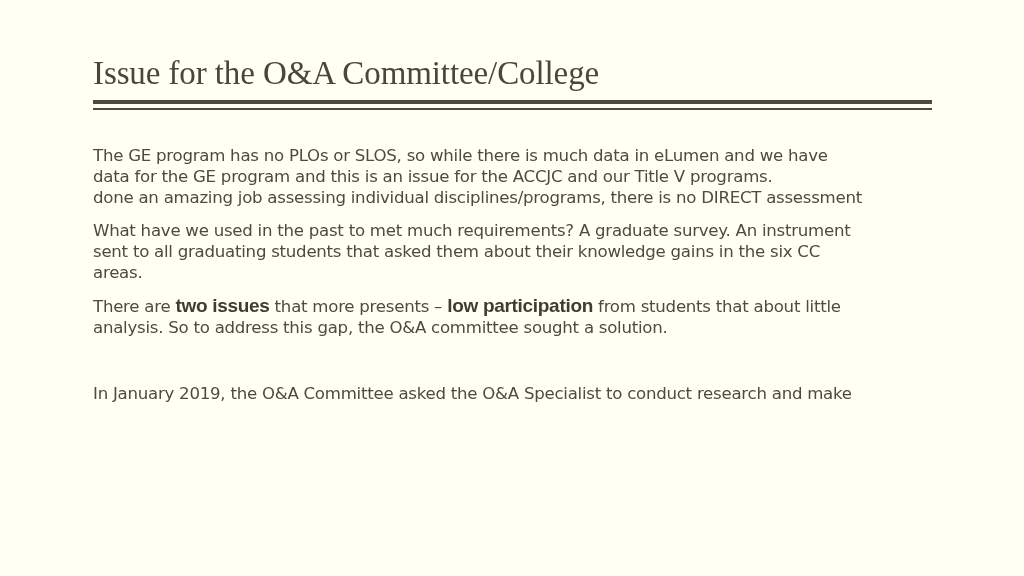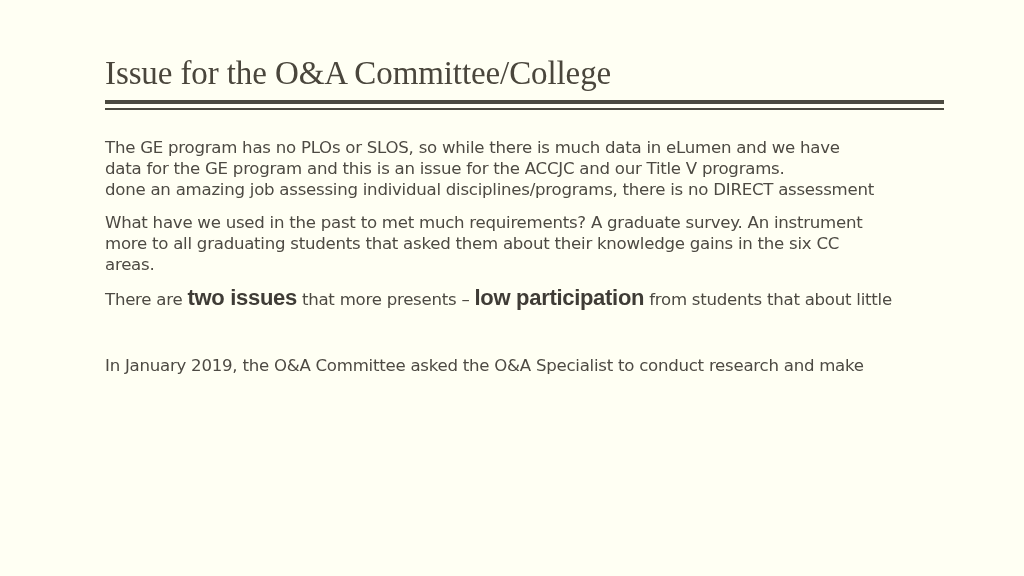--- a/index.html
+++ b/index.html
@@ -8,21 +8,21 @@
     }
     body {
       width: 1024px;
       height: 576px;
       background: #fffff3;
       position: relative;
       overflow: hidden;
     }
     .slide {
       position: absolute;
-      left: 12px; top: 0;
+      left: 0; top: 0;
       width: 916px; height: 576px;
       background: #fffff3;
     }
     .title {
       position: absolute;
       left: 93px;
       top: 53px;
       margin: 0;
       font-family: "Liberation Serif", "DejaVu Serif", serif;
       font-weight: normal;
@@ -53,34 +53,34 @@
       left: 93px;
       top: 137px;
       width: 850px;
       font-family: "DejaVu Sans", "Liberation Sans", sans-serif;
       font-size: 16.6px;
       line-height: 21px;
       color: #4d4a43;
       letter-spacing: -0.25px;
     }
     .para {
-      margin: 0 0 12px 0;
+      margin: 8px 0 12px 0;
     }
     .para.spacer {
       height: 21px;
       margin-bottom: 12px;
     }
     .para .line {
       display: block;
       white-space: nowrap;
     }
     .emph {
       font-family: "Liberation Sans", "DejaVu Sans", sans-serif;
       font-weight: bold;
-      font-size: 22px;
+      font-size: 19px;
       color: #3f3c36;
       letter-spacing: -0.3px;
     }
   </style>
 </head>
 <body>
 
 <div class="slide">
   <h1 class="title">Issue for the O&amp;A Committee/College</h1>
   <div class="rule-thick"></div>
@@ -88,26 +88,27 @@
 
   <div class="body">
     <p class="para">
       <span class="line">The GE program has no PLOs or SLOS, so while there is much data in eLumen and we have</span>
       <span class="line">data for the GE program and this is an issue for the ACCJC and our Title V programs.</span>
       <span class="line">done an amazing job assessing individual disciplines/programs, there is no DIRECT assessment</span>
     </p>
 
     <p class="para">
       <span class="line">What have we used in the past to met much requirements? A graduate survey.  An instrument</span>
-      <span class="line">more to all graduating students that asked them about their knowledge gains in the six CC</span>
+      <span class="line">sent to all graduating students that asked them about their knowledge gains in the six CC</span>
       <span class="line">areas.</span>
     </p>
 
     <p class="para">
       <span class="line"><span>There are </span><span class="emph">two issues</span><span> that more presents –  </span><span class="emph">low participation</span><span> from students that about little</span></span>
+      <span class="line">analysis.  So to address this gap, the O&amp;A committee sought a solution.</span>
     </p>
 
     <p class="para spacer"></p>
 
     <p class="para">
       <span class="line">In January 2019, the O&amp;A Committee asked the O&amp;A Specialist to conduct research and make</span>
     </p>
   </div>
 </div>
 

